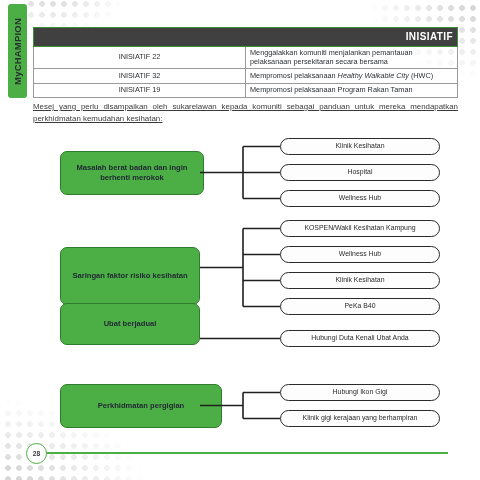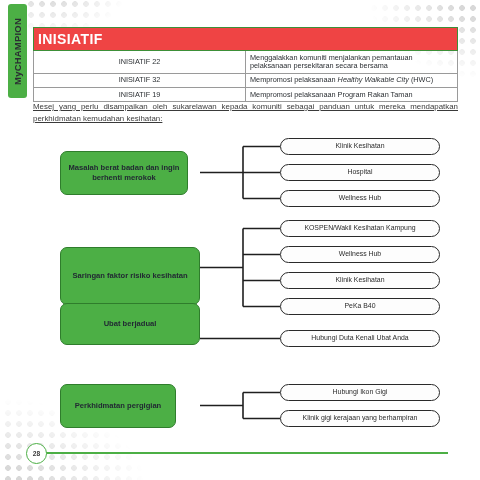--- a/index.html
+++ b/index.html
@@ -81,25 +81,25 @@
   }
   #initiative-table td, #initiative-table th {
     border: 1px solid #9a9a9a;
     font-size: 7.3px;
     color: #2b2f33;
     padding: 2.4px 4px;
     line-height: 1.15;
     vertical-align: middle;
   }
   #initiative-table thead th {
-    background: #ef4444;
+    background: #404040;
     color: #ffffff;
-    font-size: 14px;
-    font-weight: bold;
-    text-align: left;
+    font-size: 10px;
+    font-weight: bold;
+    text-align: right;
     letter-spacing: .4px;
     border-color: #3d8f38;
     padding: 3.2px 4px;
   }
   #initiative-table td.code-cell {
     width: 66px;
     text-align: center;
     white-space: nowrap;
   }
   #initiative-table td.desc-cell i { font-style: italic; }
@@ -228,21 +228,21 @@
         <td class="code-cell">INISIATIF 19</td>
         <td class="desc-cell">Mempromosi pelaksanaan Program Rakan Taman</td>
       </tr>
     </tbody>
 </table>
 
 <div id="intro-paragraph">Mesej yang perlu disampaikan oleh sukarelawan kepada komuniti sebagai panduan untuk mereka mendapatkan perkhidmatan kemudahan kesihatan:</div>
 
 <div id="flow-diagram">
     <div class="flow-group">
-      <div class="source-box" style="top: 18.5px; height: 44px; width: 128px;">Masalah berat badan dan ingin berhenti merokok</div>
+      <div class="source-box" style="top: 18.5px; height: 44px; width: 144px;">Masalah berat badan dan ingin berhenti merokok</div>
       <svg class="connector-svg" height="95">
         <line x1="200" y1="40.5" x2="243" y2="40.5"></line>
         <line x1="243" y1="14.5" x2="243" y2="66.5"></line>
         <line x1="243" y1="14.5" x2="280" y2="14.5"></line>
         <line x1="243" y1="40.5" x2="280" y2="40.5"></line>
         <line x1="243" y1="66.5" x2="280" y2="66.5"></line>
       </svg>
       <div class="target-box" style="left: 280px; width: 160px; top: 6px;">Klinik Kesihatan</div>
       <div class="target-box" style="left: 280px; width: 160px; top: 32px;">Hospital</div>
       <div class="target-box" style="left: 280px; width: 160px; top: 58px;">Wellness Hub</div>
@@ -263,21 +263,21 @@
       <div class="target-box" style="left: 280px; width: 160px; top: 166px;">PeKa B40</div>
     </div>
     <div class="flow-group">
       <div class="source-box" style="top: 171px; height: 42px; width: 140px;">Ubat berjadual</div>
       <svg class="connector-svg" height="235">
         <line x1="200" y1="206.5" x2="280" y2="206.5"></line>
       </svg>
       <div class="target-box" style="left: 280px; width: 160px; top: 198px;">Hubungi Duta Kenali Ubat Anda</div>
     </div>
     <div class="flow-group">
-      <div class="source-box" style="top: 251.5px; height: 44px; width: 116px;">Perkhidmatan pergigian</div>
+      <div class="source-box" style="top: 251.5px; height: 44px; width: 162px;">Perkhidmatan pergigian</div>
       <svg class="connector-svg" height="315">
         <line x1="200" y1="273.5" x2="243" y2="273.5"></line>
         <line x1="243" y1="260.5" x2="243" y2="286.5"></line>
         <line x1="243" y1="260.5" x2="280" y2="260.5"></line>
         <line x1="243" y1="286.5" x2="280" y2="286.5"></line>
       </svg>
       <div class="target-box" style="left: 280px; width: 160px; top: 252px;">Hubungi Ikon Gigi</div>
       <div class="target-box" style="left: 280px; width: 160px; top: 278px;">Klinik gigi kerajaan yang berhampiran</div>
     </div>
   </div>

